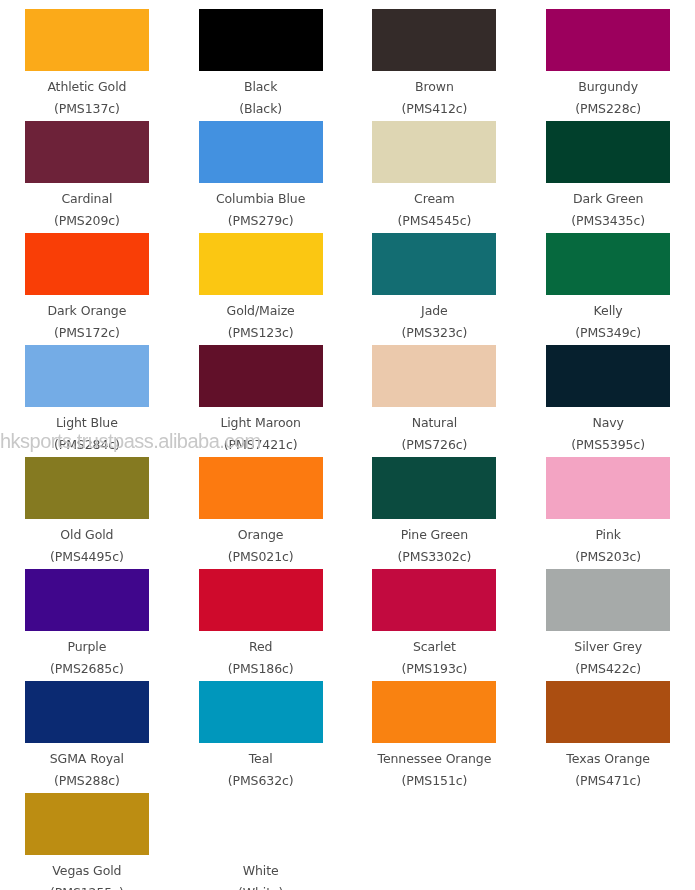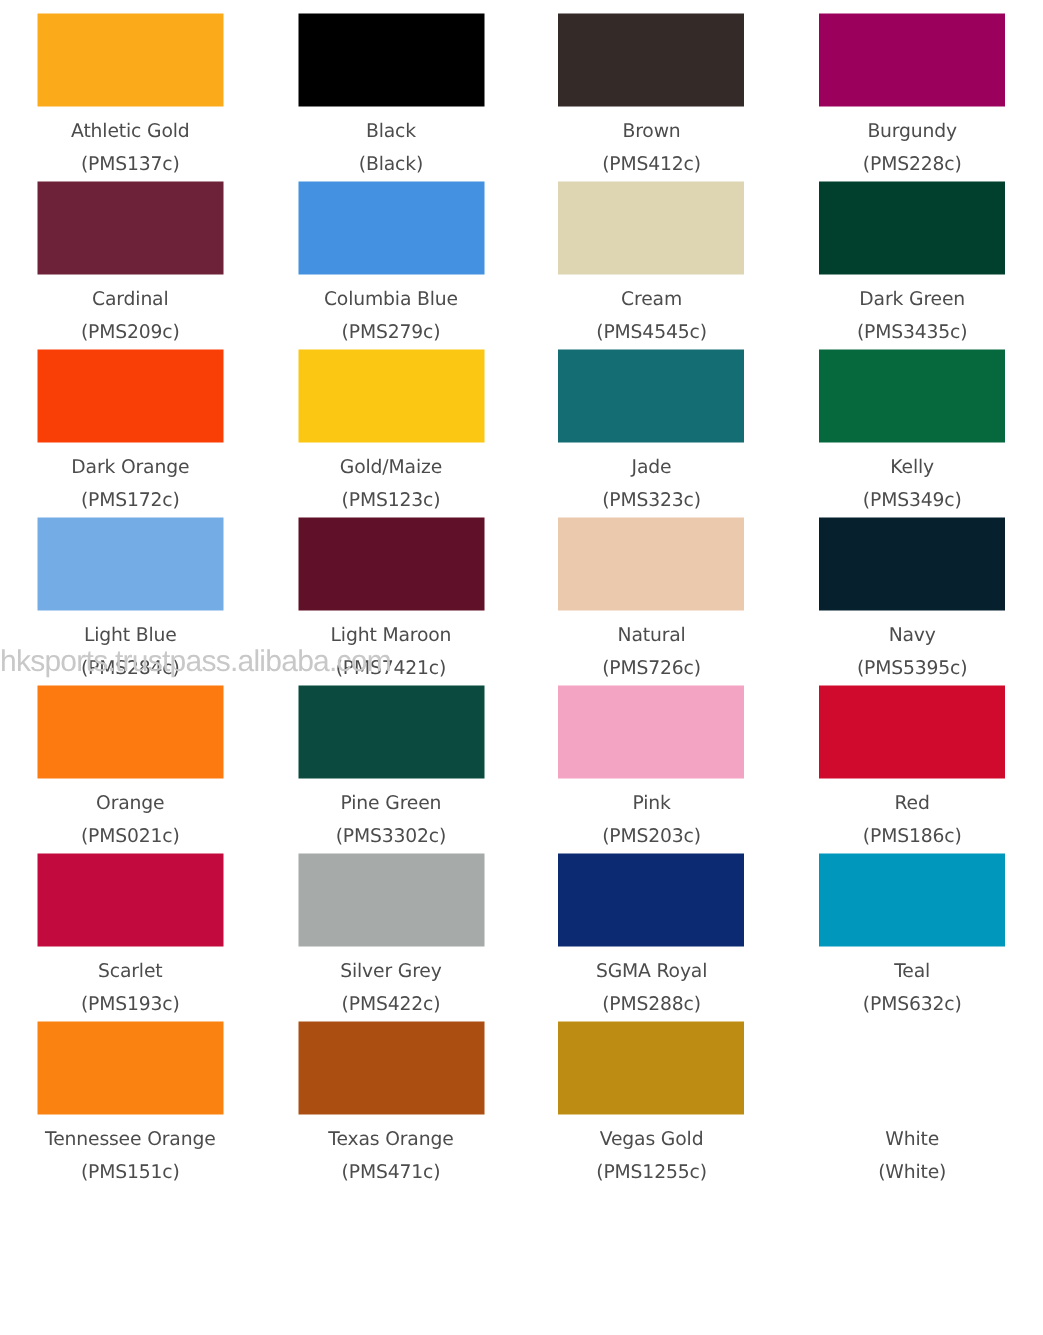--- a/index.html
+++ b/index.html
@@ -162,35 +162,45 @@
         <div class="chip" style="background-color: rgb(235, 201, 172);"></div>
         <div class="cell-label">Natural</div>
         <div class="cell-code">(PMS726c)</div>
       </div>
       <div class="cell">
         <div class="chip" style="background-color: rgb(6, 32, 46);"></div>
         <div class="cell-label">Navy</div>
         <div class="cell-code">(PMS5395c)</div>
       </div>
       <div class="cell">
+        <div class="chip" style="background-color: rgb(133, 122, 33);"></div>
+        <div class="cell-label">Old Gold</div>
+        <div class="cell-code">(PMS4495c)</div>
+      </div>
+      <div class="cell">
         <div class="chip" style="background-color: rgb(252, 122, 16);"></div>
         <div class="cell-label">Orange</div>
         <div class="cell-code">(PMS021c)</div>
       </div>
       <div class="cell">
         <div class="chip" style="background-color: rgb(11, 75, 63);"></div>
         <div class="cell-label">Pine Green</div>
         <div class="cell-code">(PMS3302c)</div>
       </div>
       <div class="cell">
         <div class="chip" style="background-color: rgb(243, 164, 195);"></div>
         <div class="cell-label">Pink</div>
         <div class="cell-code">(PMS203c)</div>
       </div>
       <div class="cell">
+        <div class="chip" style="background-color: rgb(64, 6, 140);"></div>
+        <div class="cell-label">Purple</div>
+        <div class="cell-code">(PMS2685c)</div>
+      </div>
+      <div class="cell">
         <div class="chip" style="background-color: rgb(207, 10, 44);"></div>
         <div class="cell-label">Red</div>
         <div class="cell-code">(PMS186c)</div>
       </div>
       <div class="cell">
         <div class="chip" style="background-color: rgb(194, 10, 63);"></div>
         <div class="cell-label">Scarlet</div>
         <div class="cell-code">(PMS193c)</div>
       </div>
       <div class="cell">

